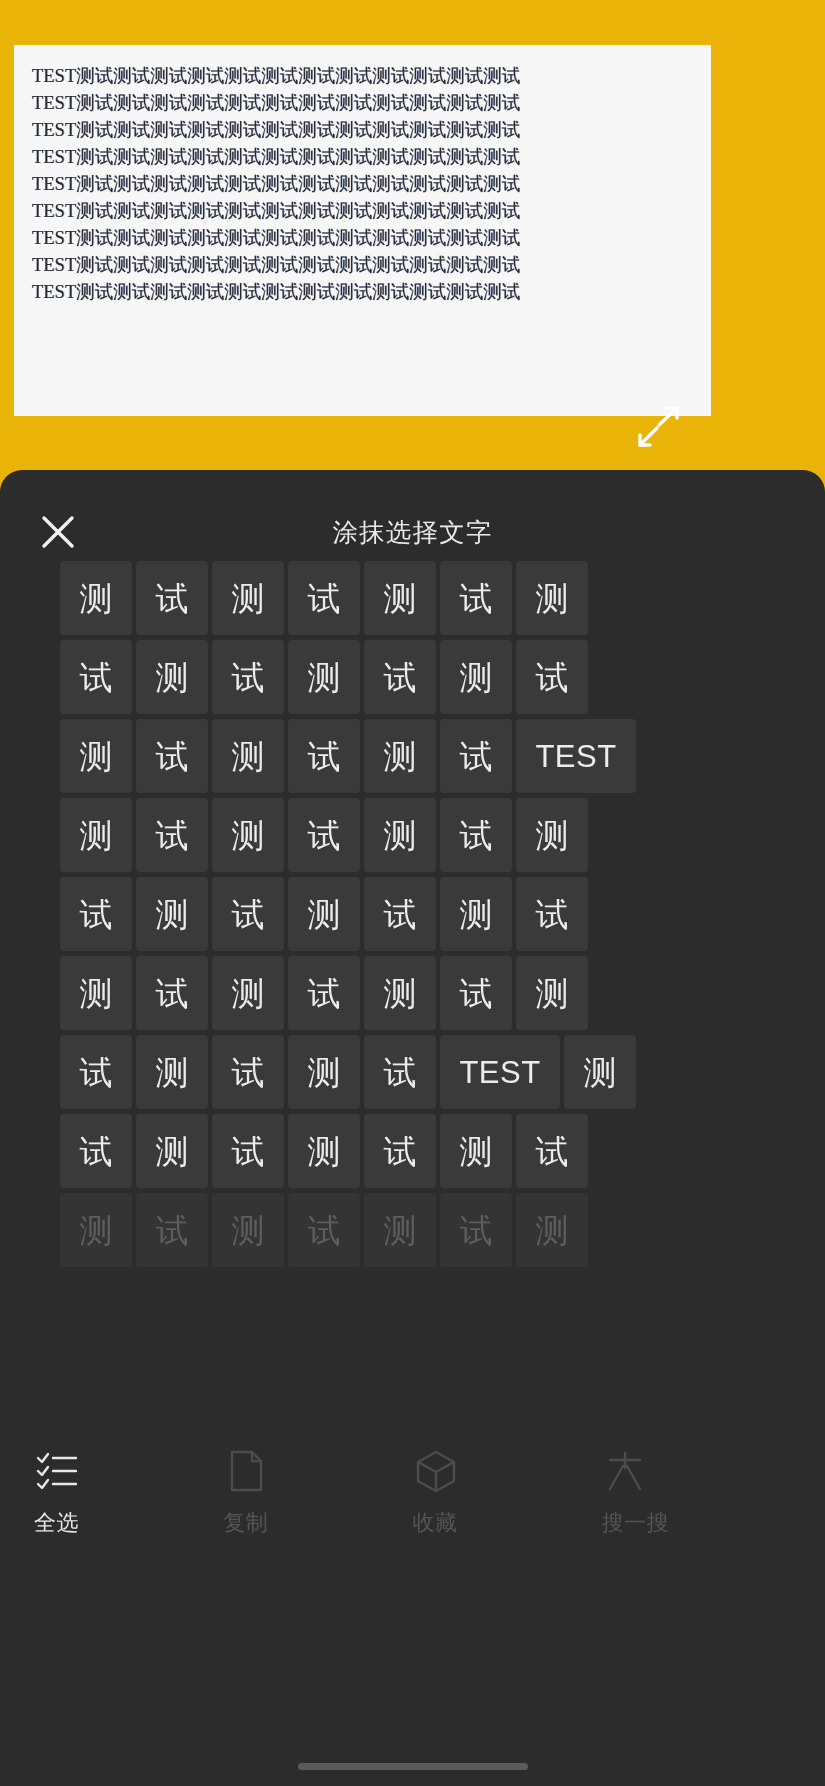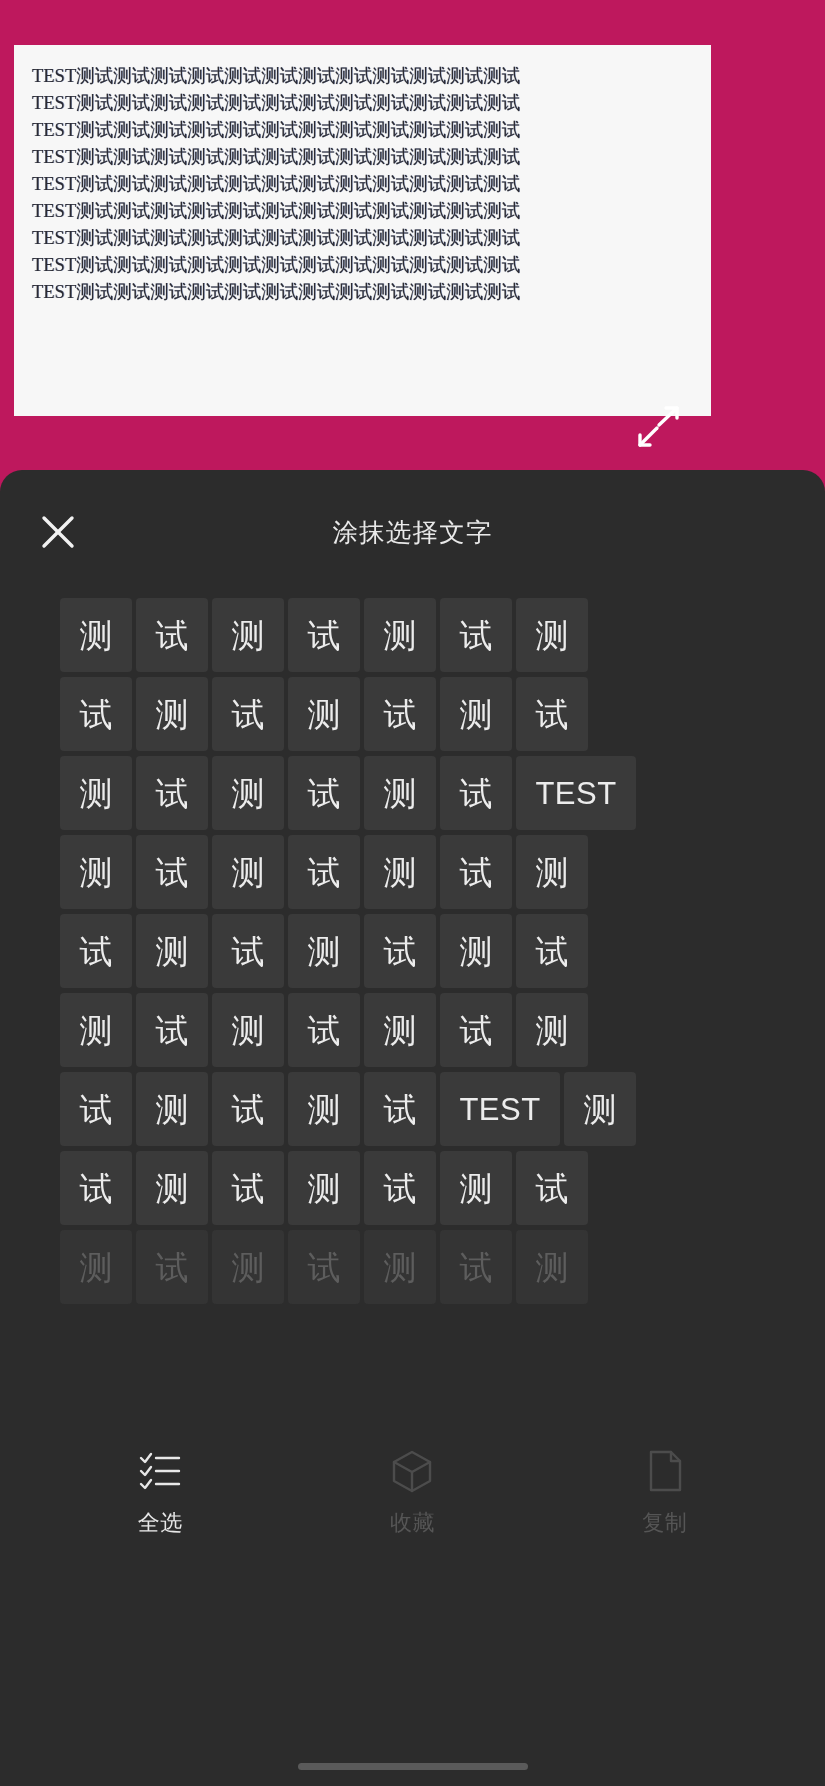--- a/index.html
+++ b/index.html
@@ -2,21 +2,21 @@
 <html><head>
 <meta charset="utf-8">
 <style>
   * { margin:0; padding:0; box-sizing:border-box; }
   html,body{
     width:825px; height:1786px;
     background:#000;
     font-family:"Liberation Sans","DejaVu Sans",sans-serif;
     overflow:hidden;
   }
-  #root{ position:relative; width:825px; height:1786px; background:#be185d; }
+  #root{ position:relative; width:825px; height:1786px; background:#eab308; }
 
   
   .doc-card{
     position:absolute; left:14px; top:45px;
     width:697px; height:371px;
     background:#f7f7f7;
     overflow:hidden;
   }
   .doc-body{ padding:18px 0 0 18px; }
   .doc-line{
@@ -38,21 +38,21 @@
   .sheet{
     position:absolute; left:0; top:470px;
     width:825px; height:1316px;
     background:#2c2c2c;
     border-top-left-radius:22px;
     border-top-right-radius:22px;
     overflow:hidden;
   }
   .sheet-header{
     position:relative;
-    height:128px;
+    height:91px;
   }
   .close-btn{
     position:absolute; left:36px; top:40px;
     width:44px; height:44px;
     display:flex; align-items:center; justify-content:center;
   }
   .sheet-title{
     position:absolute; left:0; top:45px; width:100%;
     text-align:center;
     color:#e9e9e9;
@@ -104,21 +104,21 @@
     position:absolute;
     left:0; bottom:248px;
     width:100%;
     display:flex;
     padding:0 34px;
   }
   .tb-item{
     flex:1;
     display:flex;
     flex-direction:column;
-    align-items:center;
+    align-items:flex-start;
     gap:14px;
   }
   .tb-icon{
     width:46px; height:46px;
     display:flex; align-items:center; justify-content:center;
   }
   .tb-label{
     font-size:22px;
     font-family:"DejaVu Sans","Liberation Sans",sans-serif;
     letter-spacing:0.5px;
@@ -291,40 +291,53 @@
           </svg>
         </span>
         <span class="tb-label">全选</span>
       </div>
 
 
       <div class="tb-item disabled">
         <span class="tb-icon">
           <svg viewBox="0 0 46 46" width="46" height="46">
             <g stroke-width="2.4" stroke-linecap="round" stroke-linejoin="round" fill="none">
+              <path d="M9,4 h20 l9,9 v29 h-29 z"></path>
+              <polyline points="29,4 29,13 38,13"></polyline>
+            </g>
+          </svg>
+        </span>
+        <span class="tb-label">复制</span>
+      </div>
+
+      <div class="tb-item disabled">
+        <span class="tb-icon">
+          <svg viewBox="0 0 46 46" width="46" height="46">
+            <g stroke-width="2.4" stroke-linecap="round" stroke-linejoin="round" fill="none">
               <polygon points="23,4 41,14 41,33 23,43 5,33 5,14"></polygon>
               <polyline points="5,14 23,24 41,14"></polyline>
               <line x1="23" y1="24" x2="23" y2="43"></line>
             </g>
           </svg>
         </span>
         <span class="tb-label">收藏</span>
       </div>
 
       <div class="tb-item disabled">
         <span class="tb-icon">
           <svg viewBox="0 0 46 46" width="46" height="46">
-            <g stroke-width="2.4" stroke-linecap="round" stroke-linejoin="round" fill="none">
-              <path d="M9,4 h20 l9,9 v29 h-29 z"></path>
-              <polyline points="29,4 29,13 38,13"></polyline>
+            <g stroke-width="2.4" stroke-linecap="round" fill="none">
+              <line x1="8" y1="12" x2="38" y2="12"></line>
+              <line x1="23" y1="5" x2="23" y2="20"></line>
+              <line x1="21" y1="18" x2="8" y2="41"></line>
+              <line x1="25" y1="18" x2="38" y2="41"></line>
             </g>
           </svg>
         </span>
-        <span class="tb-label">复制</span>
-      </div>
-
+        <span class="tb-label">搜一搜</span>
+      </div>
 
     </div>
 
     <div class="home-indicator"></div>
 
   </div>
 </div>
 
 </body></html>

